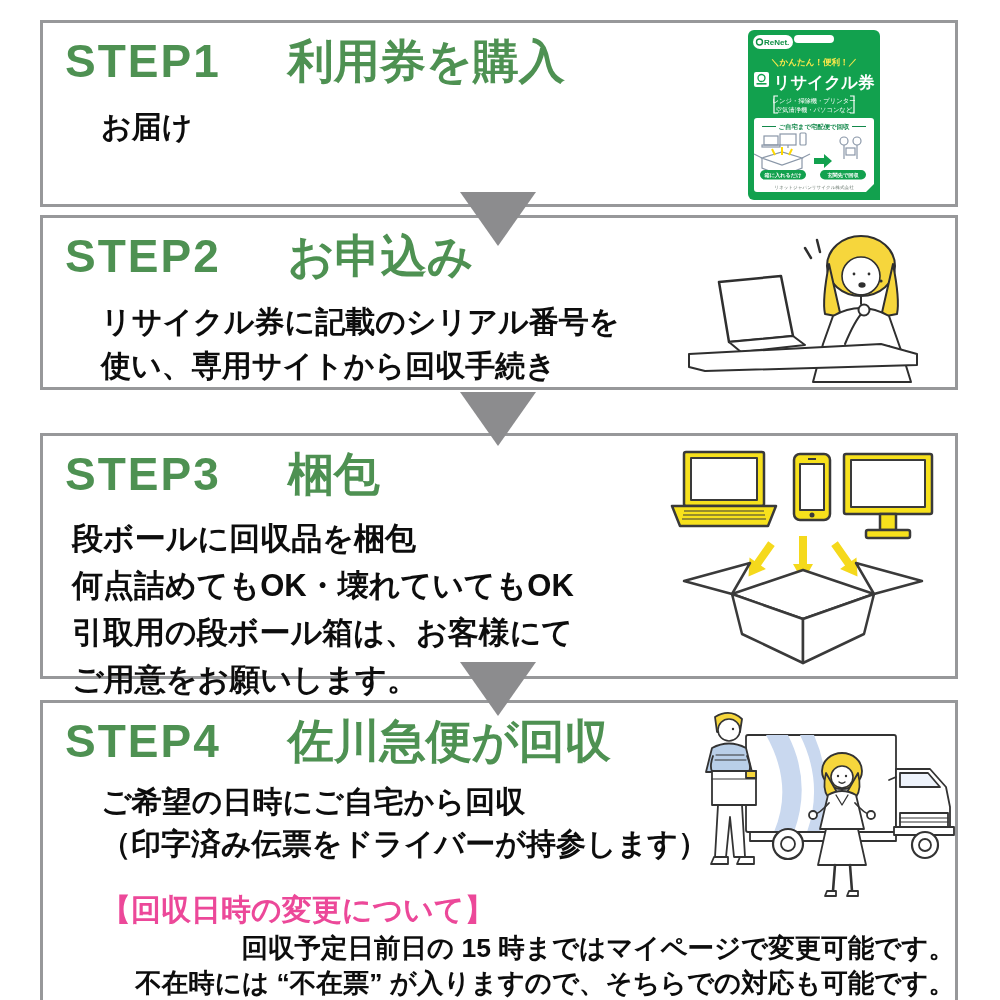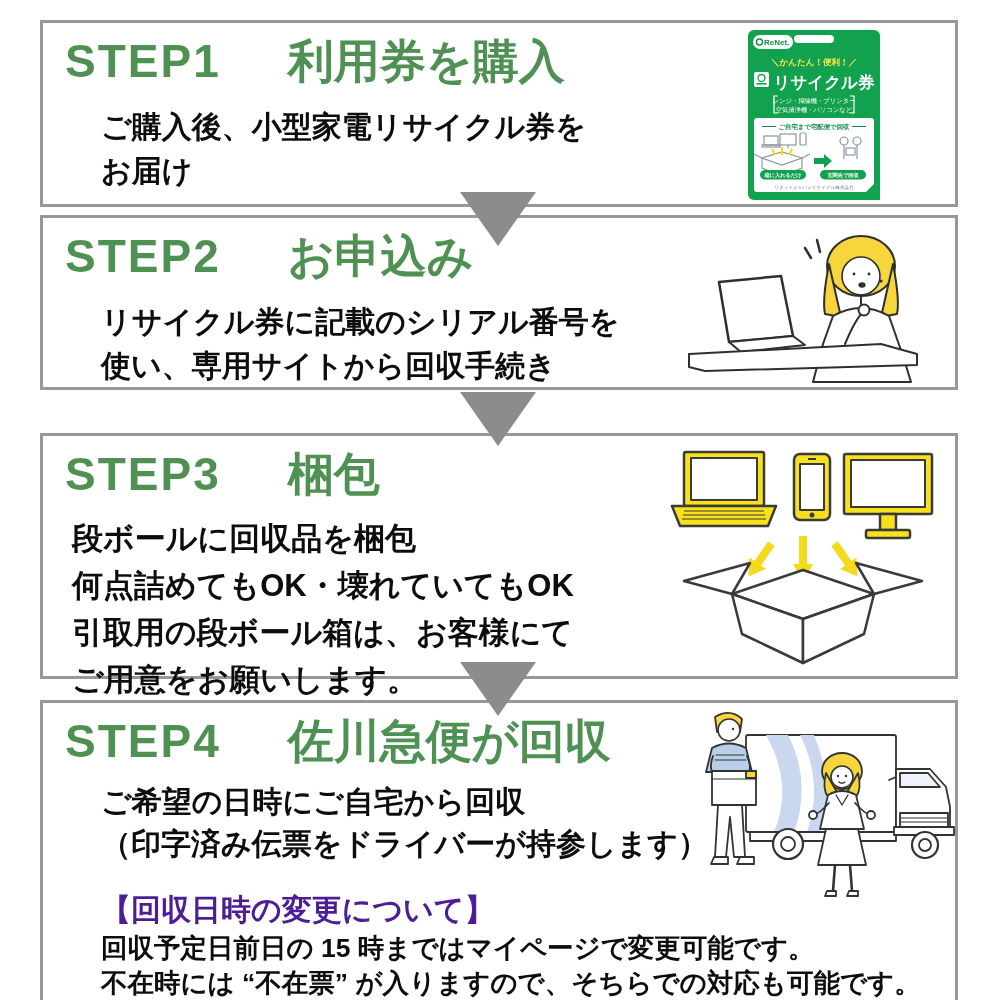--- a/index.html
+++ b/index.html
@@ -13,39 +13,38 @@
   #box4{top:700px;height:360px;}
   .step-head{display:flex;gap:67px;padding:13px 0 0 22px;
              font-size:46px;font-weight:bold;color:#4e9152;line-height:1.1;
              white-space:nowrap;}
   .step-label{letter-spacing:2px;}
   .body-text{margin:18px 0 0 58px;font-size:30px;line-height:44px;
              font-weight:600;color:#0d0d0d;white-space:nowrap;}
   #box3 .body-text{font-size:31px;line-height:47px;margin-top:15px;margin-left:29px;}
   #box4 .body-text{line-height:42px;margin-top:14px;}
   .note{margin:25px 0 0 58px;white-space:nowrap;}
-  .note-title{font-size:30px;font-weight:bold;color:#4c1d95;}
-  .note-line{font-size:26.5px;line-height:35px;font-weight:600;color:#0d0d0d;}
+  .note-title{font-size:30px;font-weight:bold;color:#ec4899;}
+  .note-line{font-size:26.5px;line-height:35px;font-weight:600;color:#0d0d0d;text-align:right;}
   .arrow-down{position:absolute;left:460px;width:0;height:0;z-index:6;
               border-left:38px solid transparent;border-right:38px solid transparent;
               border-top:54px solid #8c8c8e;}
   #arrow1{top:192px;} #arrow2{top:392px;} #arrow3{top:662px;}
   .illus{position:absolute;}
   svg text{font-family:"Liberation Sans",sans-serif;}
 </style>
 </head>
 <body>
 
 <div class="step-box" id="box1" style="position:absolute">
   <div class="step-head">
     <span class="step-label">STEP1</span>
     <span class="step-title">利用券を購入</span>
   </div>
   <div class="body-text">
-    <div>ご購入後、小型家電リサイクル券を</div>
     <div>お届け</div>
   </div>
 
   <svg class="illus" style="left:704px;top:6px;" width="134" height="172" viewBox="0 0 134 172">
     <rect x="1" y="1" width="132" height="170" rx="6" fill="#12a14e"></rect>
     <rect x="47" y="6" width="40" height="8" rx="4" fill="#ffffff"></rect>
     <g>
       <rect x="6" y="6" width="40" height="14" rx="7" fill="#ffffff"></rect>
       <circle cx="12.5" cy="13" r="3" fill="none" stroke="#0f8f44" stroke-width="1.4"></circle>
       <text x="17" y="16" font-size="8" font-weight="bold" fill="#0f8f44">ReNet.</text>

